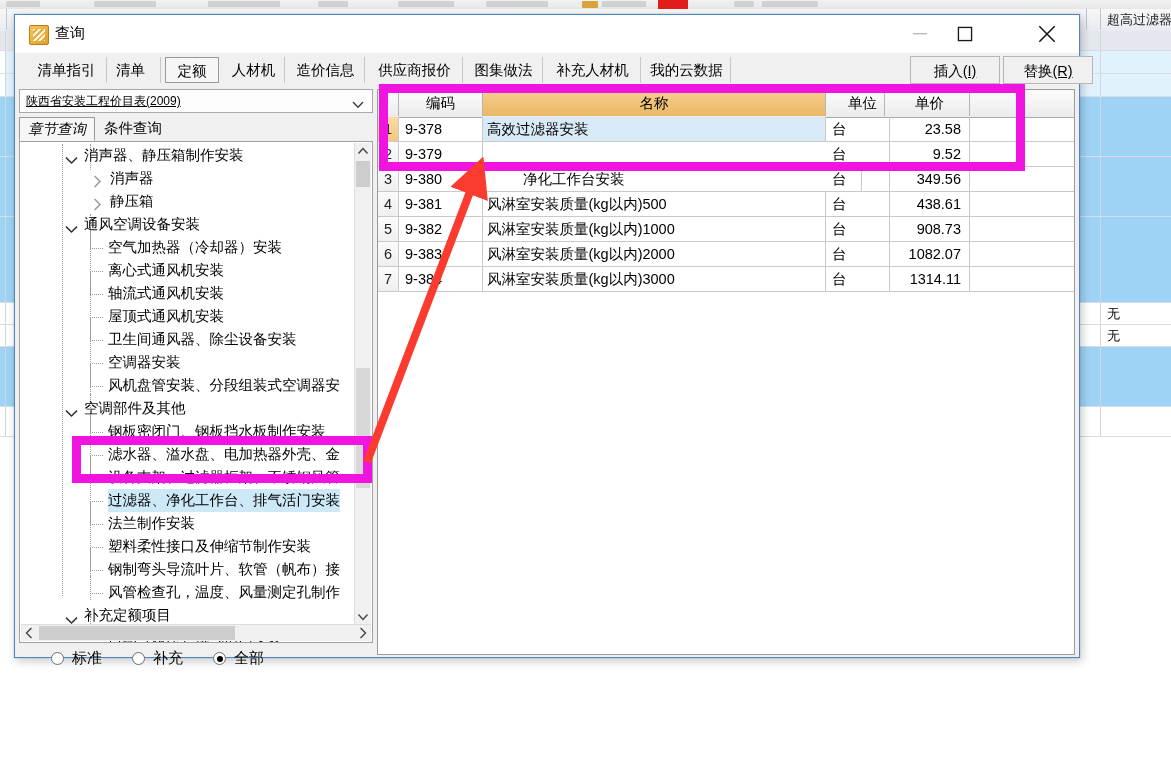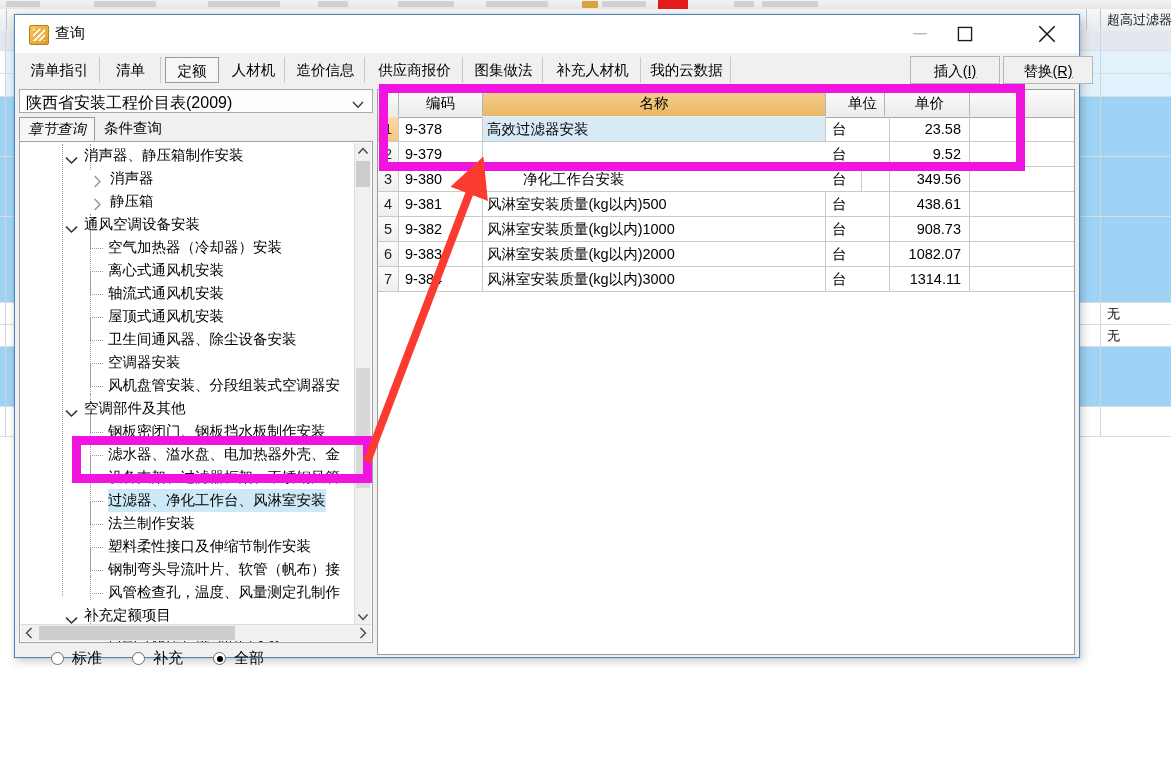--- a/index.html
+++ b/index.html
@@ -58,21 +58,21 @@
   .tab.sep{border-right:1px solid #c8c8c8;}
   .tab.active{border:1px solid #9a9a9a;background:#f6f6f6;}
   .actbtn{position:absolute;top:3px;height:28px;line-height:28px;text-align:center;
     font-size:14.5px;background:#f0f0f0;border:1px solid #b6b6b6;box-sizing:border-box;cursor:default;}
   .uline{text-decoration:underline;}
 
   
   #leftpanel{position:absolute;left:4px;top:74px;width:354px;height:566px;background:#f0f0f0;}
   #combo{position:absolute;left:0;top:0;width:354px;height:24px;background:#fdfdfd;
     border:1px solid #a9a9a9;box-sizing:border-box;}
-  #combo .ctext{position:absolute;left:6px;top:3px;font-size:16px;white-space:nowrap;}
+  #combo .ctext{position:absolute;left:6px;top:3px;font-size:12px;white-space:nowrap;text-decoration:underline;}
   #combo .carrow{position:absolute;right:8px;top:7px;}
 
   #subtabs{position:absolute;left:0;top:28px;width:354px;height:24px;}
   .subtab{position:absolute;top:0;height:24px;line-height:23px;font-size:14.5px;
     text-align:center;box-sizing:border-box;cursor:default;}
   .subtab.active{background:#f6f6f6;border:1px solid #9a9a9a;border-bottom:1px solid #f6f6f6;}
 
   #treebox{position:absolute;left:0;top:52px;width:354px;height:502px;background:#ffffff;
     border:1px solid #a0a0a0;box-sizing:border-box;overflow:hidden;}
   .tnode{position:absolute;left:0;height:23px;line-height:23px;font-size:14.5px;white-space:nowrap;
@@ -223,21 +223,21 @@
         </svg>
     </div>
     <div class="winbtn" id="btn-close">
       <svg width="18" height="18" viewBox="0 0 18 18">
           <path d="M1.3 1.3 L16.7 16.7 M16.7 1.3 L1.3 16.7" stroke="#111" stroke-width="1.5" fill="none"></path>
         </svg>
     </div>
   </div>
 
   <div id="tabsrow">
-    <div class="tab sep" style="left:5px;width:80px;text-align:center;">清单指引</div>
+    <div class="tab sep" style="left:12px;width:80px;text-align:center;">清单指引</div>
     <div class="tab sep" style="left:86px;width:60px;">清单</div>
     <div class="tab active" style="left:150px;width:54px;font-family:Liberation Serif, serif;">定额</div>
     <div class="tab sep" style="left:208px;width:62px;">人材机</div>
     <div class="tab sep" style="left:272px;width:78px;">造价信息</div>
     <div class="tab sep" style="left:352px;width:96px;">供应商报价</div>
     <div class="tab sep" style="left:450px;width:78px;">图集做法</div>
     <div class="tab sep" style="left:530px;width:96px;">补充人材机</div>
     <div class="tab sep" style="left:628px;width:88px;">我的云数据</div>
 
     <div class="actbtn" style="left:895px;width:90px;">
@@ -337,21 +337,21 @@
       <div class="tnode" style="top:301px;">
         <span class="elbow" style="left:70px;top:-11px;width:12px;height:23px;"></span>
         <span class="tlabel" style="left:88px;">滤水器、溢水盘、电加热器外壳、金</span>
       </div>
       <div class="tnode" style="top:324px;">
         <span class="elbow" style="left:70px;top:-11px;width:12px;height:23px;"></span>
         <span class="tlabel" style="left:88px;">设备支架、过滤器框架、不锈钢风管</span>
       </div>
       <div class="tnode selected" style="top:347px;">
         <span class="elbow" style="left:70px;top:-11px;width:12px;height:23px;"></span>
-        <span class="tlabel" style="left:88px;">过滤器、净化工作台、风淋室安装</span>
+        <span class="tlabel" style="left:88px;">过滤器、净化工作台、排气活门安装</span>
       </div>
       <div class="tnode" style="top:370px;">
         <span class="elbow" style="left:70px;top:-11px;width:12px;height:23px;"></span>
         <span class="tlabel" style="left:88px;">法兰制作安装</span>
       </div>
       <div class="tnode" style="top:393px;">
         <span class="elbow" style="left:70px;top:-11px;width:12px;height:23px;"></span>
         <span class="tlabel" style="left:88px;">塑料柔性接口及伸缩节制作安装</span>
       </div>
       <div class="tnode" style="top:416px;">

